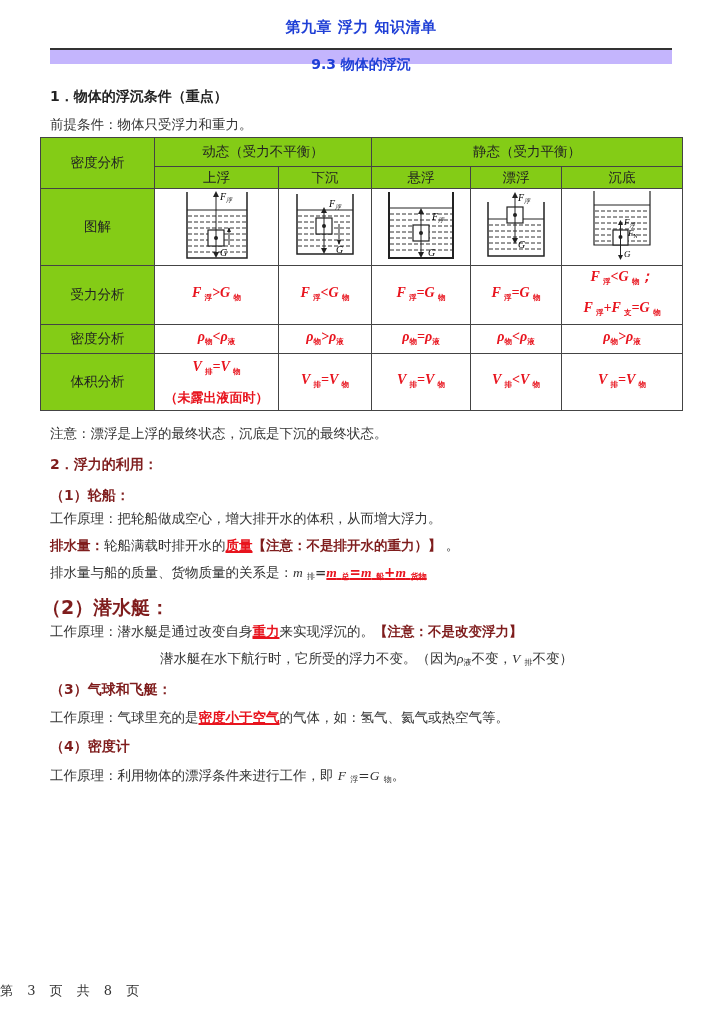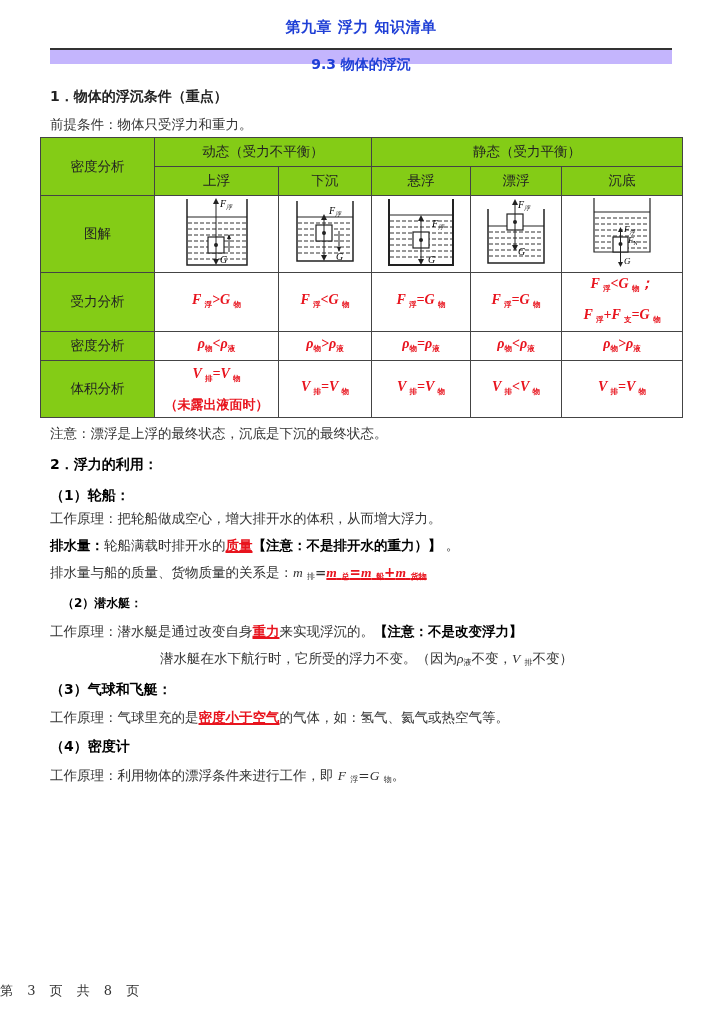--- a/index.html
+++ b/index.html
@@ -3,21 +3,21 @@
 <meta charset="utf-8">
 <style>
   html, body { margin:0; padding:0; }
   body { width:722px; height:1024px; background:#fff; position:relative; font-family:"DejaVu Serif","Liberation Serif",serif; color:#222; overflow:hidden; }
   .abs { position:absolute; }
   .page-title { left:0; width:722px; top:18px; text-align:center; font-family:"DejaVu Sans","Liberation Sans",sans-serif; font-weight:bold; font-size:15px; color:#1f3fd6; letter-spacing:0.5px; }
   .rule { left:50px; width:622px; top:48px; height:2px; background:#333; }
   .band { left:50px; width:622px; top:50px; height:14px; background:#c4b5fd; text-align:center; line-height:29px; font-family:"DejaVu Sans","Liberation Sans",sans-serif; font-weight:bold; font-size:14px; color:#1f3fd6; }
   .h1 { left:50px; top:88px; font-size:14px; font-weight:bold; font-family:"DejaVu Sans","Liberation Sans",sans-serif; }
   .p { font-size:13.5px; color:#333; white-space:nowrap; }
-  .bold { font-weight:bold; font-family:"DejaVu Sans","Liberation Sans",sans-serif; color:#000000; }
+  .bold { font-weight:bold; font-family:"DejaVu Sans","Liberation Sans",sans-serif; color:#7f1d1d; }
   .red { color:#e8141e;margin-top:11px; }
   .ul { text-decoration:underline; text-decoration-thickness:1.5px; }
   .it { font-style:italic; font-family:"Liberation Serif","DejaVu Serif",serif; }
   sub.s { font-size:8px; vertical-align:-2px; }
 
   table.t { position:absolute; left:40px; top:137px; border-collapse:collapse; table-layout:fixed; width:642px; }
   table.t td { border:1.5px solid #444; text-align:center; vertical-align:middle; padding:0; }
   td.hd { background:#84cc16; font-family:"DejaVu Sans","Liberation Sans",sans-serif; font-size:13.5px; color:#222; }
   td.v { font-family:"Liberation Serif","DejaVu Serif",serif; font-style:italic; font-weight:bold; font-size:14px; color:#e8141e; line-height:22px; }
   td.v sub { font-size:7.5px; font-style:normal; vertical-align:-3px; }
@@ -43,21 +43,21 @@
       <col style="width:99px">
       <col style="width:91px">
       <col style="width:121px">
   </colgroup>
   <tbody>
       <tr style="height:29px">
     <td class="hd" rowspan="2">密度分析</td>
     <td class="hd" colspan="2">动态（受力不平衡）</td>
     <td class="hd" colspan="3">静态（受力平衡）</td>
   </tr>
-  <tr style="height:29px">
+  <tr style="height:22px">
     <td class="hd">上浮</td>
     <td class="hd">下沉</td>
     <td class="hd">悬浮</td>
     <td class="hd">漂浮</td>
     <td class="hd">沉底</td>
   </tr>
   <tr style="height:77px">
     <td class="hd">图解</td>
 
     <td>
@@ -220,21 +220,21 @@
 
 <div class="abs p bold" style="left:50px;top:487px;font-size:14px;">（1）轮船：</div>
 <div class="abs p" style="left:50px;top:510px;">工作原理：把轮船做成空心，增大排开水的体积，从而增大浮力。</div>
 <div class="abs p" style="left:50px;top:537px;">
   <span class="bold">排水量：</span><span>轮船满载时排开水的</span><span class="red ul bold">质量</span><span class="bold">【注意：不是排开水的重力）】</span><span> 。</span>
 </div>
 <div class="abs p" style="left:50px;top:564px;">
   <span>排水量与船的质量、货物质量的关系是：</span><span class="it">m</span> <sub class="s">排</sub><b>=</b><span class="red ul bold"><span class="it">m</span> <sub class="s">总</sub>=<span class="it">m</span> <sub class="s">船</sub>+<span class="it">m</span> <sub class="s">货物</sub></span>
 </div>
 
-<div class="abs p bold" style="left:62px;top:595px;font-size:12px;">（2）潜水艇：</div>
+<div class="abs p bold" style="left:42px;top:595px;font-size:19px;">（2）潜水艇：</div>
 <div class="abs p" style="left:50px;top:623px;">
   <span>工作原理：潜水艇是通过改变自身</span><span class="red ul bold">重力</span><span>来实现浮沉的。</span><span class="bold">【注意：不是改变浮力】</span>
 </div>
 <div class="abs p" style="left:124px;top:650px;margin-left:36px;">
   <span>潜水艇在水下航行时，它所受的浮力不变。（因为</span><span class="it">ρ</span><sub class="s">液</sub><span>不变，</span><span class="it">V</span> <sub class="s">排</sub><span>不变）</span>
 </div>
 
 <div class="abs p bold" style="left:50px;top:681px;font-size:14px;">（3）气球和飞艇：</div>
 <div class="abs p" style="left:50px;top:709px;">
   <span>工作原理：气球里充的是</span><span class="red ul bold">密度小于空气</span><span>的气体，如：氢气、氦气或热空气等。</span>

